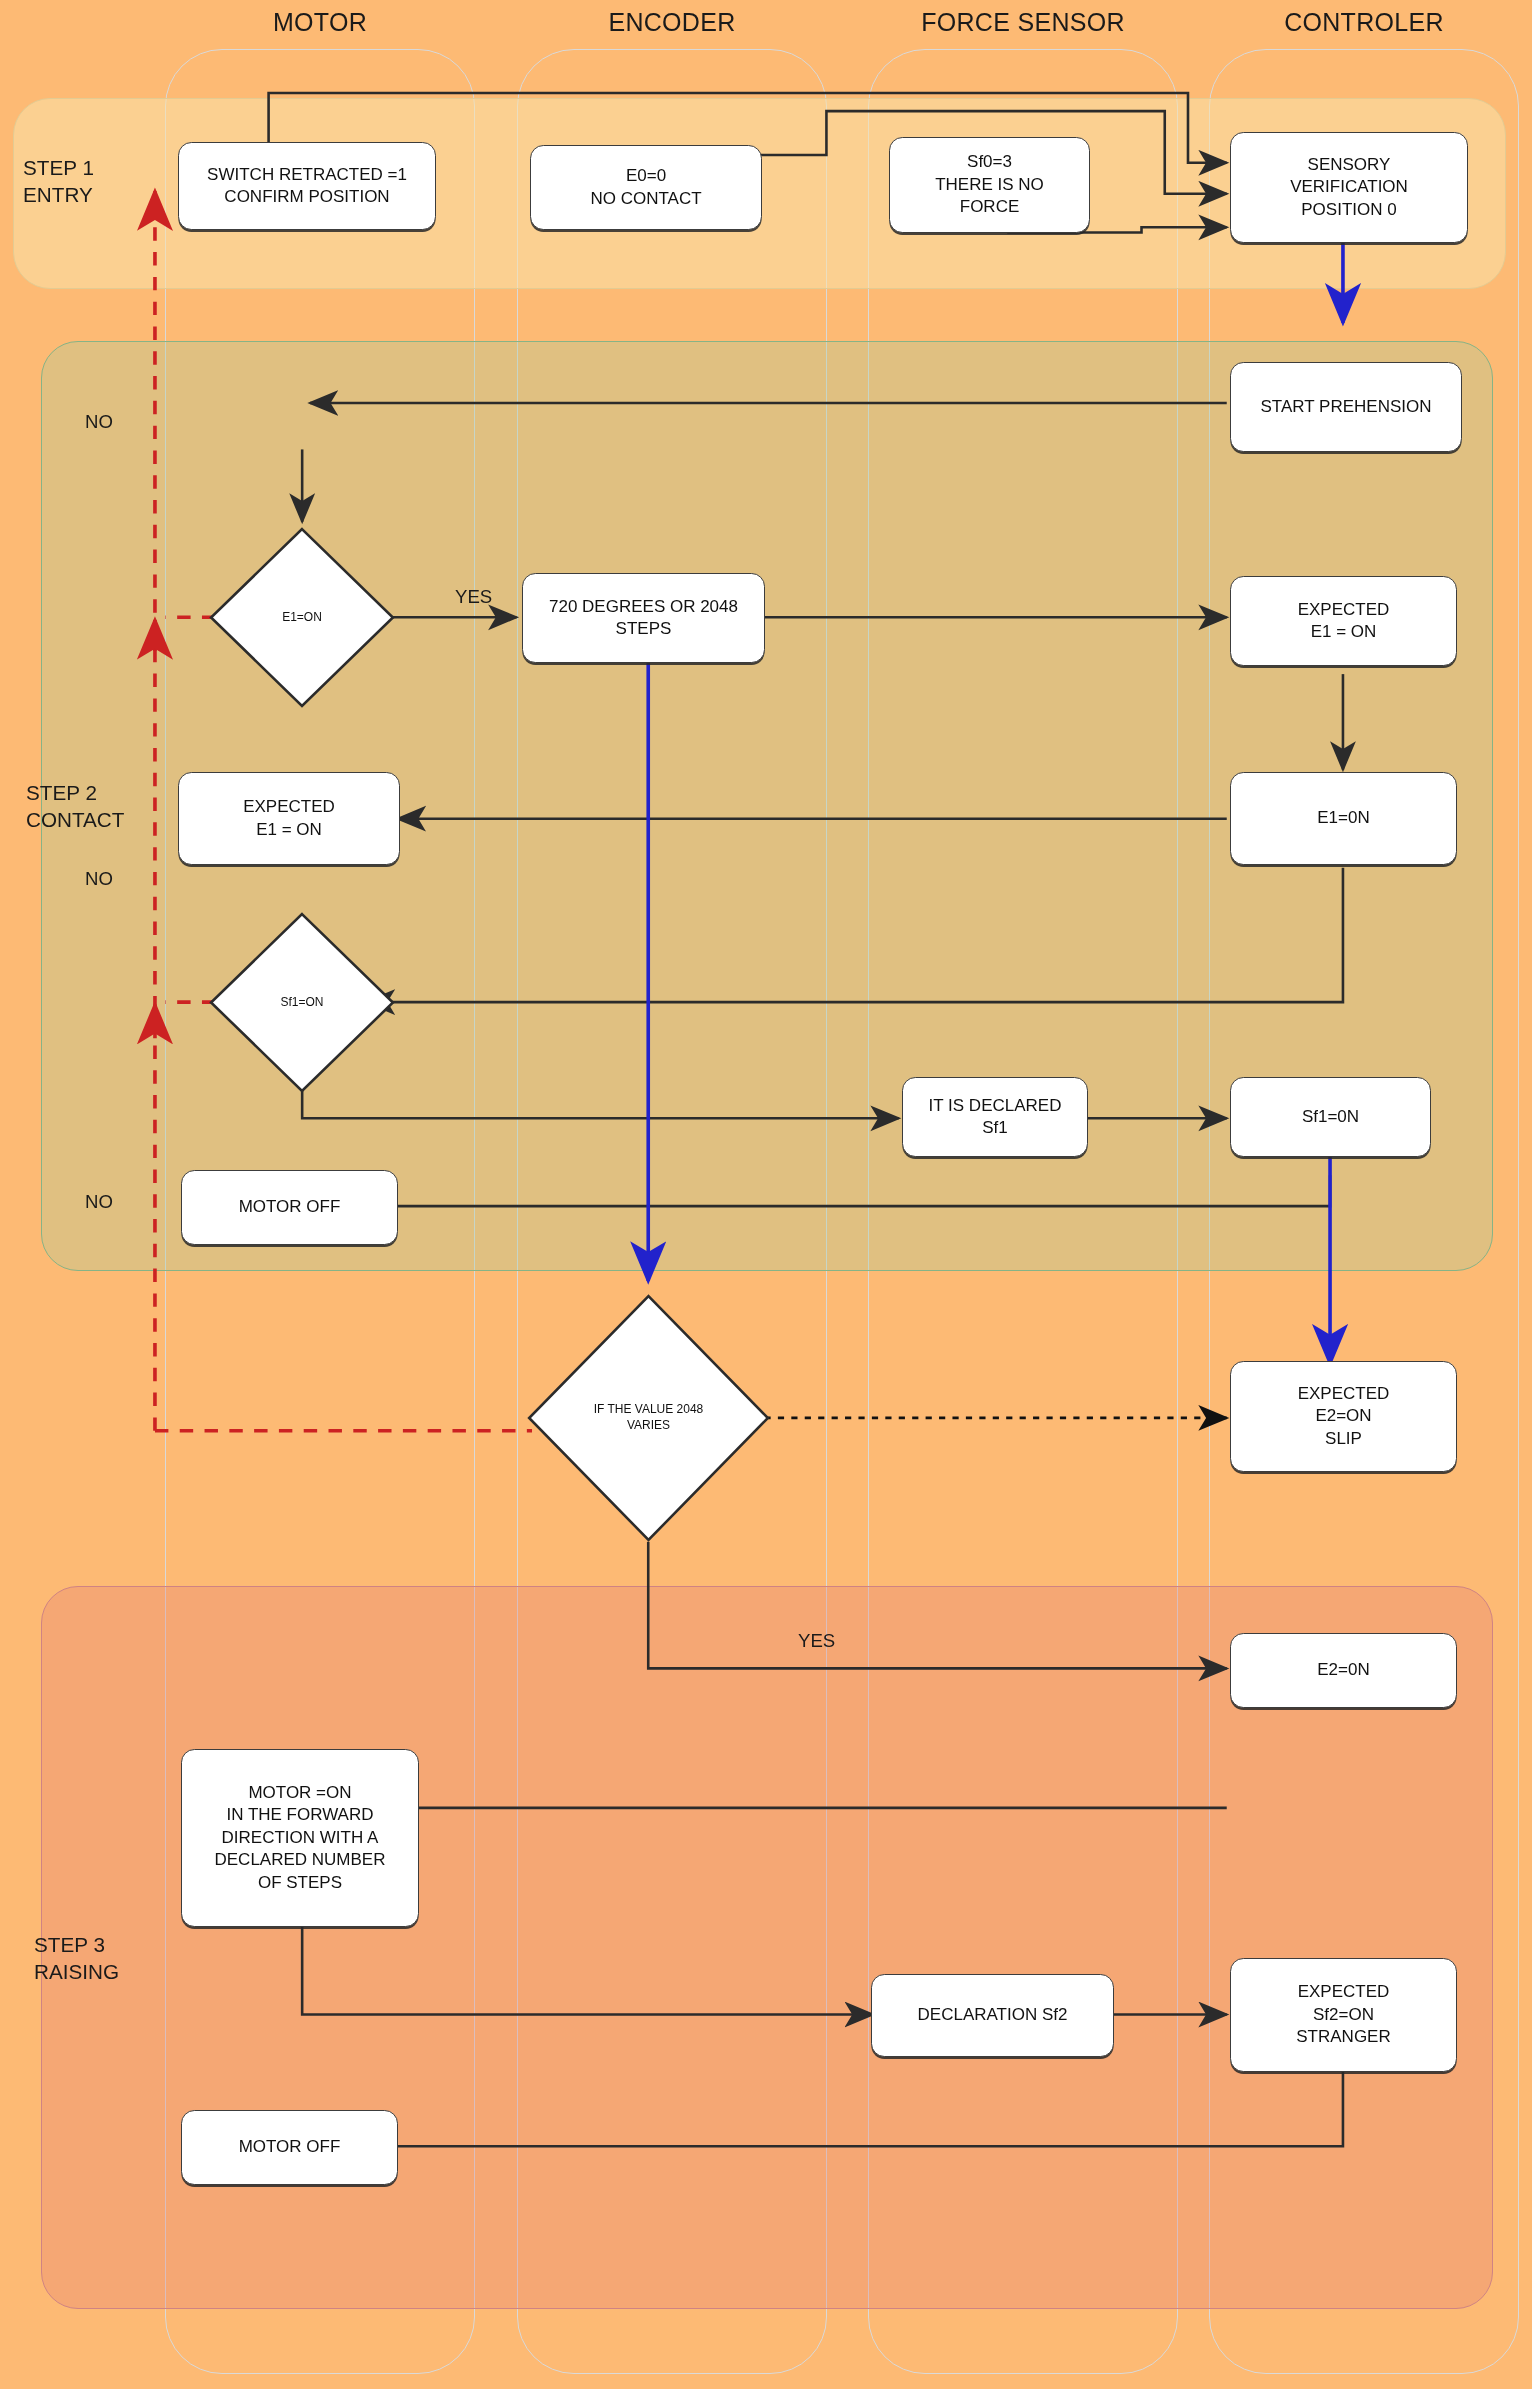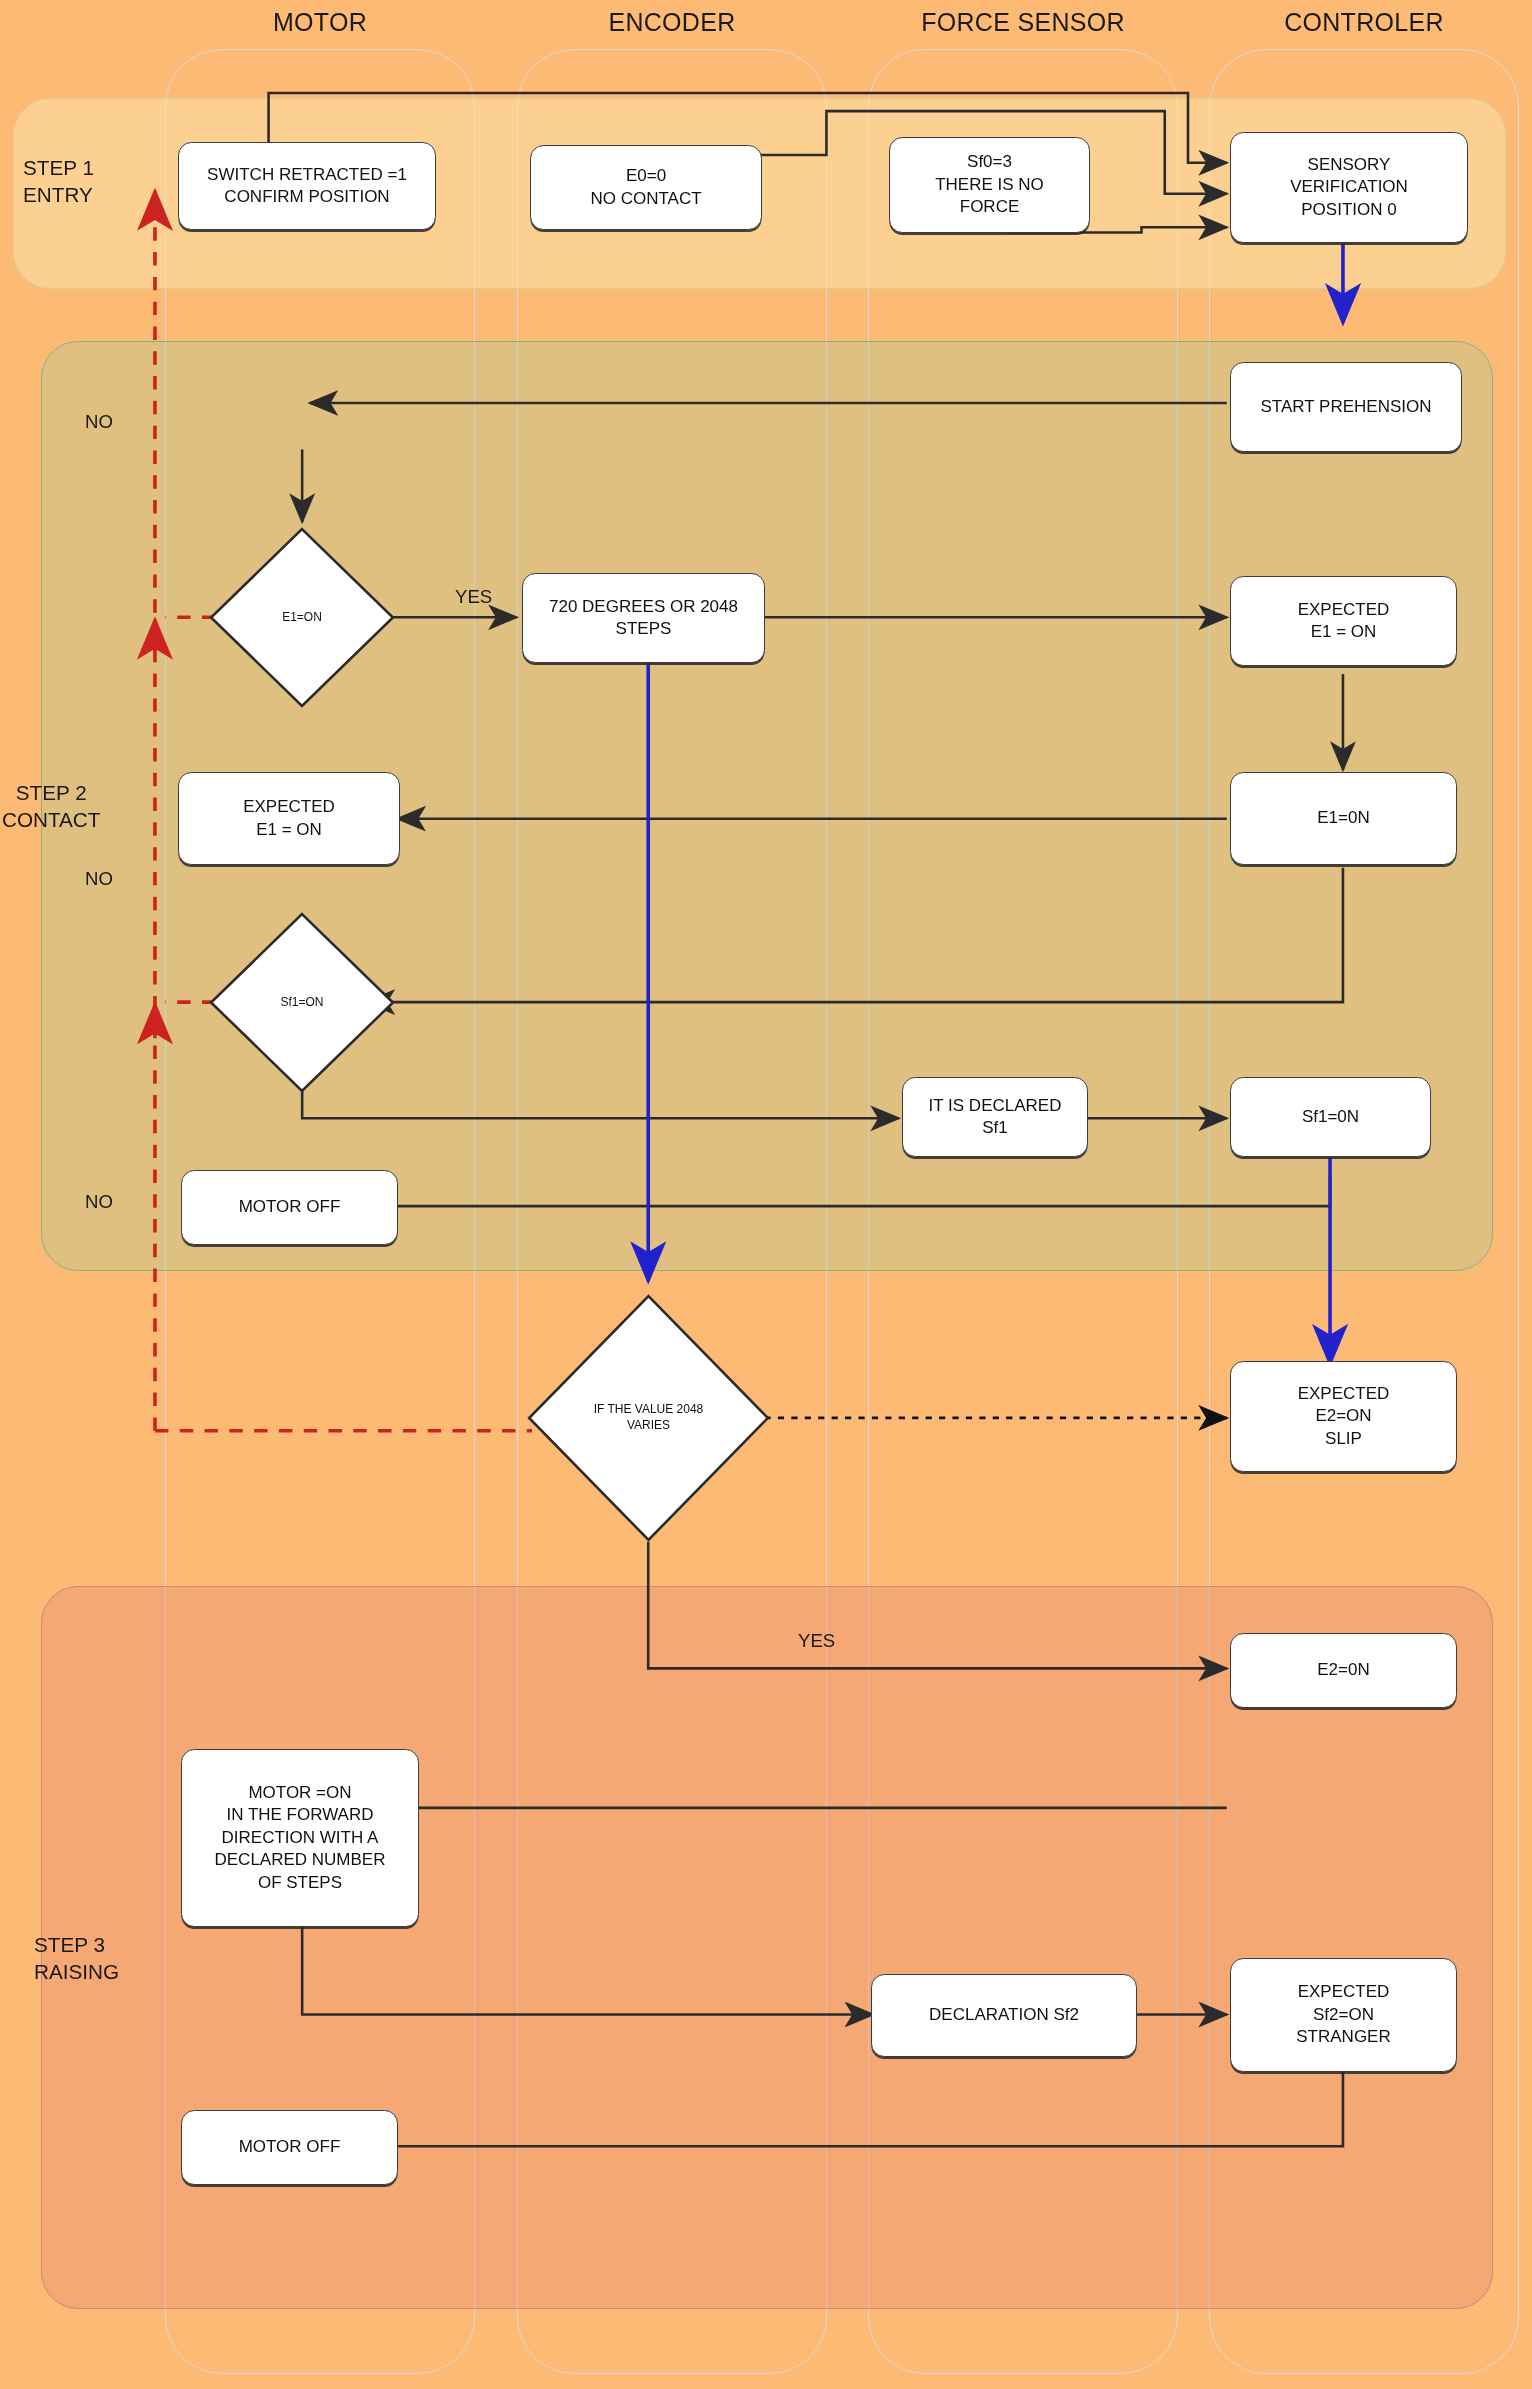--- a/index.html
+++ b/index.html
@@ -45,21 +45,21 @@
   <div class="lane-title" style="left:517px;top:7.7px;width:310px;">ENCODER</div>
   <div class="lane-title" style="left:868px;top:7.7px;width:310px;">FORCE SENSOR</div>
   <div class="lane-title" style="left:1209px;top:7.7px;width:310px;">CONTROLER</div>
 
   <div class="band" style="left:13px;top:98px;width:1493px;height:191px;background:rgba(250,226,170,.55);border:1px solid #e3cb92;"></div>
   <div class="band" style="left:41px;top:341px;width:1452px;height:930px;background:rgba(160,205,160,.30);border:1px solid #86b386;"></div>
   <div class="band" style="left:41px;top:1586px;width:1452px;height:723px;background:rgba(228,120,120,.28);border:1px solid #cf8383;"></div>
 
   <div class="band-label" style="left:23px;top:155px;">STEP 1
 ENTRY</div>
-  <div class="band-label" style="left:2px;top:780px;text-align:center;">STEP 2
+  <div class="band-label" style="left:26px;top:780px;">STEP 2
 CONTACT</div>
   <div class="band-label" style="left:23px;top:1932px;margin-left:11px;">STEP 3
 RAISING</div>
 
   <svg id="wires" viewBox="0 0 2966 4625">
     <defs>
       <marker id="ah" markerWidth="13" markerHeight="13" refX="11" refY="5" orient="auto">
         <path d="M0,0 L12,5 L0,10 L3,5 z" fill="#2b2b2b"></path>
       </marker>
       <marker id="ahb" markerWidth="13" markerHeight="13" refX="11" refY="5" orient="auto">
@@ -193,21 +193,21 @@
   <div class="node" style="left:1230px;top:1633px;width:227px;height:75px;">
     <span>E2=0N</span>
   </div>
   <div class="node" style="left:181px;top:1749px;width:238px;height:178px;">
     <span>MOTOR =ON
 IN THE FORWARD
 DIRECTION WITH A
 DECLARED NUMBER
 OF STEPS</span>
   </div>
-  <div class="node" style="left:871px;top:1974px;width:266px;height:83px;">
+  <div class="node" style="left:871px;top:1974px;width:243px;height:83px;">
     <span>DECLARATION Sf2</span>
   </div>
   <div class="node" style="left:1230px;top:1958px;width:227px;height:114px;">
     <span>EXPECTED
 Sf2=ON
 STRANGER</span>
   </div>
   <div class="node" style="left:181px;top:2110px;width:217px;height:75px;">
     <span>MOTOR OFF</span>
   </div>

